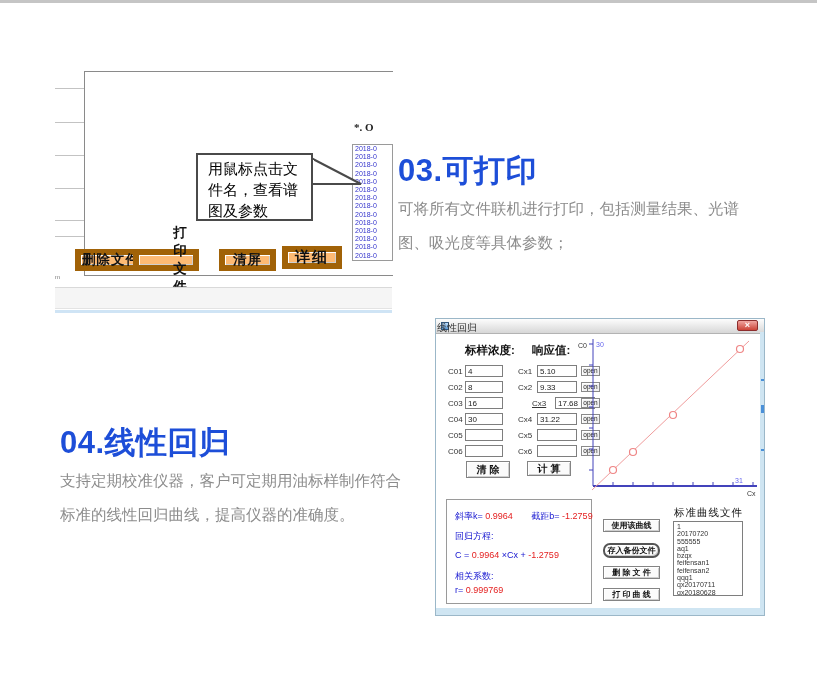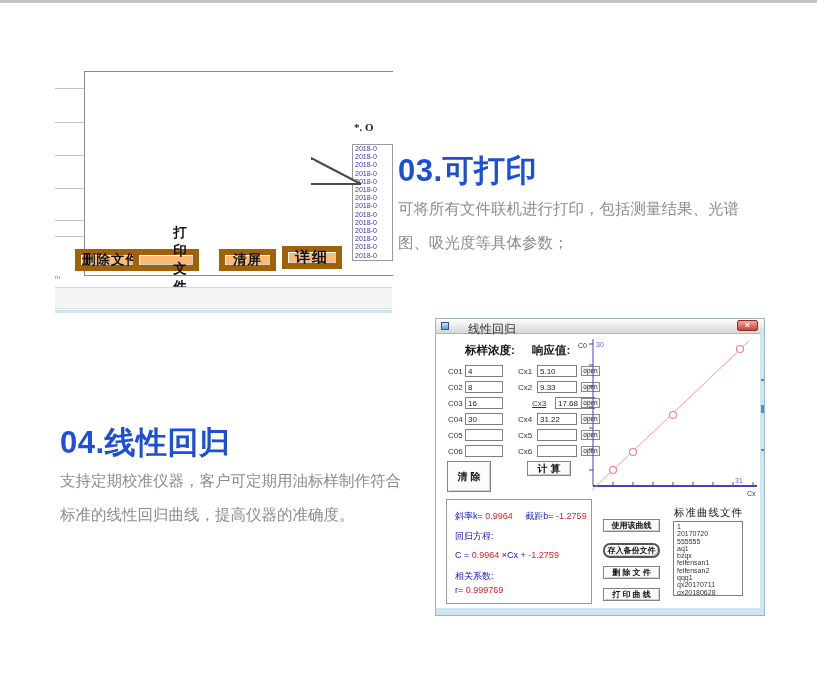--- a/index.html
+++ b/index.html
@@ -36,21 +36,21 @@
   .sec-heading{font-size:31px;font-weight:600;color:#1d4ed8;letter-spacing:0.5px;}
   .sec-body{font-size:15.5px;line-height:34px;color:#8c8c8c;}
 
   
   .dialog{left:435px;top:318px;width:330px;height:298px;background:#fff;
           border:1px solid #9bb7c8;box-sizing:border-box;}
   .titlebar{left:0;top:0;width:328px;height:14px;
             background:linear-gradient(#fdfdfd,#d7d7d7);border-bottom:1px solid #b3b3b3;}
   .win-icon{left:5px;top:3px;width:8px;height:8px;background:linear-gradient(#bfe0ff,#5f9fdf);
             border:1px solid #33587f;box-sizing:border-box;}
-  .dlg-title{left:32px;top:2px;font-size:12px;color:#333;}
+  .dlg-title{left:1px;top:2px;font-size:10px;color:#333;}
   .close-btn{left:301px;top:1px;width:21px;height:11px;border:1px solid #8d2d2d;border-radius:2px;
              background:linear-gradient(#f0a5a0,#cc4438);color:#fff;font-size:9px;line-height:9px;
              text-align:center;font-weight:700;box-sizing:border-box;cursor:default;}
   .col-header{font-size:11.5px;font-weight:700;color:#111;}
   .crow-label{font-size:8px;color:#333;}
   .cfield{position:absolute;width:38px;height:12px;border:1px solid #7e7e7e;background:#fff;
           font-size:8px;padding:0 2px;box-sizing:border-box;font-family:inherit;color:#222;}
   .open-btn{position:absolute;width:19px;height:10px;border:1px solid #8a8a8a;background:#f1f1f1;
             font-size:6.5px;line-height:8px;text-align:center;padding:0;box-sizing:border-box;
             box-shadow:inset 1px 1px 0 #fff;color:#222;}
@@ -106,20 +106,25 @@
       <div>2018-0</div>
       <div>2018-0</div>
       <div>2018-0</div>
       <div>2018-0</div>
     </div>
 
     <svg class="abs callout-tail" width="52" height="34">
       <polygon points="0,2 50,28 0,28" fill="#ffffff" stroke="#4a4a4a" stroke-width="2"></polygon>
       <rect x="0" y="4" width="3" height="23" fill="#ffffff"></rect>
     </svg>
+    <div class="abs callout">
+      <div>用鼠标点击文</div>
+      <div>件名，查看谱</div>
+      <div>图及参数</div>
+    </div>
 
     <button class="frag-btn" style="left:75px;top:249px;width:72px;height:22px;">删除文件</button>
     <button class="frag-btn" style="left:133px;top:249px;width:66px;height:22px;padding-left:29px;">打印文件</button>
     <button class="frag-btn" style="left:219px;top:249px;width:57px;height:22px;">清屏</button>
     <button class="frag-btn detail" style="left:282px;top:246px;width:60px;height:23px;">详细</button>
 
     <div class="abs unit-label">m</div>
     <div class="abs gray-strip"></div>
     <div class="abs blue-line"></div>
   </div>
@@ -176,21 +181,21 @@
       <button class="open-btn" style="left:145px;top:1px;">open</button>
     </div>
     <div class="abs" style="left:0;top:126px;width:165px;height:14px;">
       <span class="abs crow-label" style="left:12px;top:2px;">C06</span>
       <input class="cfield" style="left: 29px; top: 0px;" value="">
       <span class="abs crow-label" style="left:82px;top:2px;">Cx6</span>
       <input class="cfield" style="left: 101px; top: 0px; width: 40px;" value="">
       <button class="open-btn" style="left:145px;top:1px;">open</button>
     </div>
 
-    <button class="dlg-btn" style="left:11px;top:142px;width:44px;height:31px;">清  除</button>
+    <button class="dlg-btn" style="left:30px;top:142px;width:44px;height:17px;">清  除</button>
     <button class="dlg-btn" style="left:91px;top:142px;width:44px;height:15px;">计  算</button>
 
     <span class="abs axis-label" style="left:142px;top:23px;">C0</span>
     <span class="abs axis-num" style="left:160px;top:22px;">30</span>
     <span class="abs axis-num" style="left:299px;top:158px;">31</span>
     <span class="abs axis-label" style="left:311px;top:171px;">Cx</span>
     <svg class="abs" style="left:153px;top:16px;" width="172" height="160">
       <line x1="4" y1="4" x2="4" y2="151" stroke="#4343bb" stroke-width="1"></line>
       <line x1="4" y1="151" x2="168" y2="151" stroke="#4343bb" stroke-width="2"></line>
       <g stroke="#4343bb" stroke-width="1">
@@ -214,21 +219,21 @@
       <circle cx="24" cy="135" r="3.5" fill="#ffffff" stroke="#ef8585" stroke-width="1.2"></circle>
       <circle cx="44" cy="117" r="3.5" fill="#ffffff" stroke="#ef8585" stroke-width="1.2"></circle>
       <circle cx="84" cy="80" r="3.5" fill="#ffffff" stroke="#ef8585" stroke-width="1.2"></circle>
       <circle cx="151" cy="14" r="3.5" fill="#ffffff" stroke="#ef8585" stroke-width="1.2"></circle>
     </svg>
 
     <div class="abs results-box">
       <div class="res-line" style="left:8px;top:10px;">
         <span class="blue-t">斜率k=</span>
         <span class="red-t">0.9964</span>
-        <span class="blue-t" style="margin-left:10px;">截距b=</span>
+        <span class="blue-t" style="margin-left:16px;">截距b=</span>
         <span class="red-t">-1.2759</span>
       </div>
       <div class="res-line blue-t" style="left:8px;top:30px;">回归方程:</div>
       <div class="res-line" style="left:8px;top:50px;">
         <span class="blue-t">C =</span>
         <span class="red-t">0.9964</span>
         <span class="blue-t">×Cx +</span>
         <span class="red-t">-1.2759</span>
       </div>
       <div class="res-line blue-t" style="left:8px;top:70px;">相关系数:</div>

